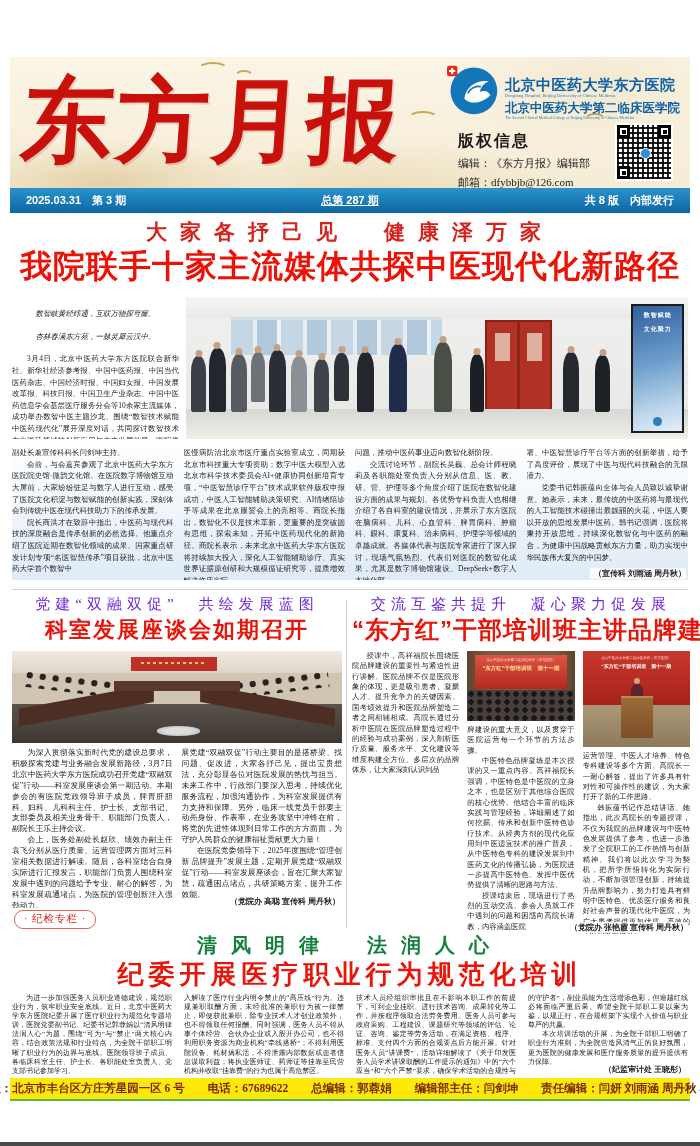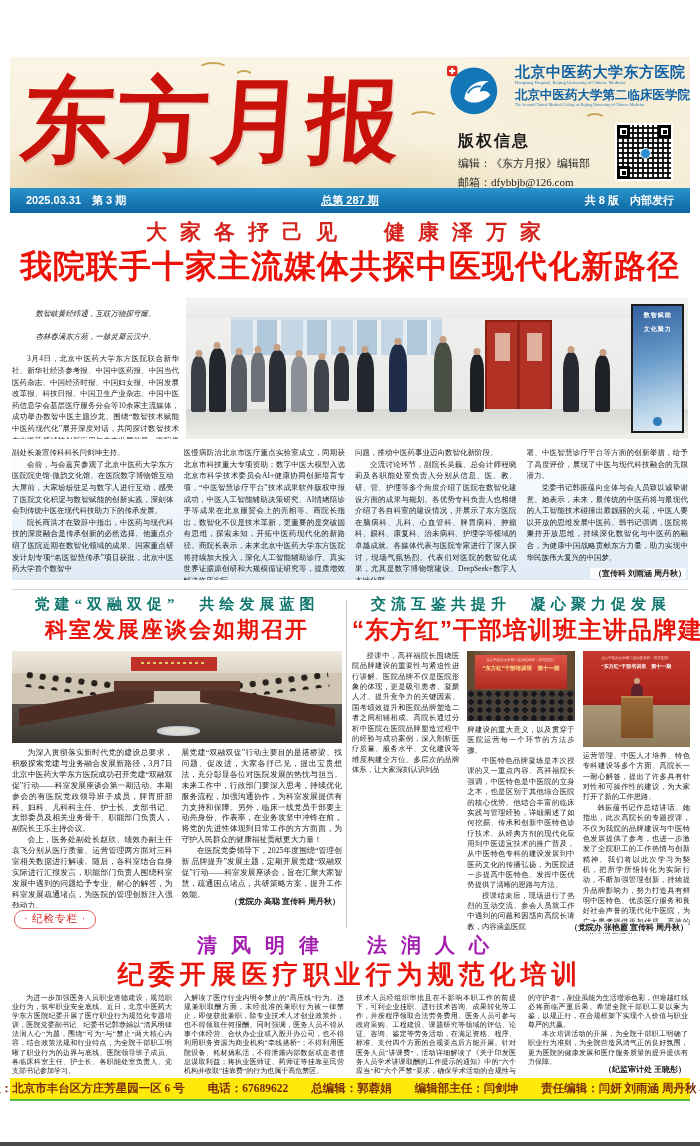--- a/index.html
+++ b/index.html
@@ -13,21 +13,21 @@
     background:
       radial-gradient(ellipse 230px 62px at 14% 96%, rgba(214,186,130,.55), transparent 70%),
       radial-gradient(ellipse 270px 72px at 54% 102%, rgba(224,202,152,.45), transparent 70%),
       radial-gradient(ellipse 210px 95px at 86% 18%, rgba(236,221,186,.45), transparent 75%),
       linear-gradient(#fbf5e6,#f5ecd6);}
   .mast-title{position:absolute;left:12px;top:-3px;font-size:92px;line-height:132px;
     font-weight:bold;color:#c9110c;font-family:"DejaVu Serif",serif;letter-spacing:3px;
     transform:skewX(-4deg);text-shadow:2px 2px 0 rgba(150,20,10,.15);white-space:nowrap;}
   .cloud{position:absolute;width:26px;height:10px;border:2px solid transparent;
     border-top:2px solid #c9a557;border-radius:50%;}
-  .brand{position:absolute;left:437px;top:7px;display:flex;align-items:flex-start;gap:16px;}
+  .brand{position:absolute;left:437px;top:7px;display:flex;align-items:flex-end;gap:6px;}
   .orgs{line-height:1;}
   .org-cn1{font-size:15px;font-weight:bold;color:#0f62a5;letter-spacing:.5px;font-family:"Liberation Sans",sans-serif;white-space:nowrap;}
   .org-en1{font-size:4.6px;color:#2a79b5;margin-top:2px;white-space:nowrap;}
   .org-cn2{font-size:12.5px;font-weight:bold;color:#0f62a5;margin-top:3px;font-family:"Liberation Sans",sans-serif;white-space:nowrap;}
   .org-en2{font-size:4px;color:#2a79b5;margin-top:2px;white-space:nowrap;}
   .copyright{position:absolute;left:448px;top:74px;}
   .cr-head{font-size:16px;font-weight:bold;letter-spacing:2px;color:#1a1a1a;}
   .cr-line{font-size:11px;margin-top:4px;color:#1a1a1a;white-space:nowrap;}
   .qr{position:absolute;right:17px;top:66px;width:58px;height:58px;background:#fff;padding:2px;box-sizing:border-box;}
   .qr-pattern{width:100%;height:100%;position:relative;
@@ -78,21 +78,21 @@
   .pl-screen::after{content:'';position:absolute;bottom:5px;left:50%;width:9px;height:9px;
     margin-left:-4.5px;border-radius:50%;background:#2e7cb8;}
   .fig{position:absolute;bottom:19%;border-radius:45% 45% 10% 10% / 28% 28% 5% 5%;}
   .fig::before{content:'';position:absolute;top:-6.5px;left:50%;transform:translateX(-50%);
     width:7px;height:7px;border-radius:50%;background:#c79f82;}
 
   
   .hdiv{position:absolute;left:12px;top:589px;width:676px;border-top:1px solid #d2d2d2;}
   .vdiv{position:absolute;left:346px;top:600px;height:328px;border-left:1px solid #ccc;}
   .mid-left{position:absolute;left:12px;top:594px;width:330px;}
-  .mid-kicker{text-align:center;color:#0f766e;font-weight:bold;font-size:15px;line-height:20px;letter-spacing:5px;white-space:nowrap;}
+  .mid-kicker{text-align:center;color:#6d28d9;font-weight:normal;font-size:15px;line-height:20px;letter-spacing:5px;white-space:nowrap;}
   .mid-headline{text-align:center;color:#e8150b;font-weight:900;letter-spacing:2px;margin-top:3px;
     font-family:"Liberation Sans",sans-serif;font-size:22px;line-height:26px;white-space:nowrap;}
   .photo-meet{margin-top:8px;height:92px;position:relative;overflow:hidden;background:#cfc5b2;}
   .pm-ceil{position:absolute;top:0;left:0;right:0;height:24%;
     background:linear-gradient(#f0eadf,#ddd5c7),
     repeating-linear-gradient(90deg,rgba(255,255,255,.5) 0 14px,transparent 14px 40px);}
   .pm-floor{position:absolute;bottom:0;left:0;right:0;height:42%;background:linear-gradient(#5a534c,#3d3731);}
   .pm-emblem{position:absolute;left:44%;bottom:8%;width:13%;height:10%;border-radius:50%;
     background:radial-gradient(#f2efe8 40%,#c6d4e0 75%);opacity:.9;}
   .pm-banner{position:absolute;left:36%;top:7%;width:26%;height:15%;background:#bf3027;}
@@ -131,21 +131,21 @@
     background:linear-gradient(#9a6a38,#7c4f26);border-top:2px solid #b98a50;}
   .ps-speaker{position:absolute;left:45%;bottom:47%;width:11%;height:19%;background:#5d2430;
     border-radius:40% 40% 0 0;}
   .ps-speaker::before{content:'';position:absolute;top:-6px;left:50%;transform:translateX(-50%);
     width:6px;height:6px;border-radius:50%;background:#cfa383;}
 
   
   .tag{position:absolute;left:14px;top:910px;color:#d5231d;border:1px solid #e0635e;border-radius:9px;
     font-size:10.5px;padding:1px 9px 2px;letter-spacing:1px;background:#fff;white-space:nowrap;}
   .discipline{position:absolute;left:12px;top:934px;width:676px;}
-  .disc-kicker{text-align:center;color:#a21caf;font-weight:bold;font-size:20px;line-height:22px;letter-spacing:14px;white-space:nowrap;}
+  .disc-kicker{text-align:center;color:#15803d;font-weight:bold;font-size:20px;line-height:22px;letter-spacing:14px;white-space:nowrap;}
   .disc-headline{text-align:center;color:#e8150b;font-weight:900;font-size:26px;line-height:28px;letter-spacing:5px;
     font-family:"Liberation Sans",sans-serif;margin-top:4px;white-space:nowrap;}
   .disc-cols{display:flex;gap:12px;margin-top:6px;height:82px;position:relative;}
   .disc-col{flex:1;font-size:7px;line-height:1.3;text-align:justify;overflow:hidden;}
 
   
   .footer{position:absolute;left:10px;top:1078px;width:680px;height:21px;background:#ffe90a;
     border-bottom:2px solid #58b847;display:flex;align-items:center;justify-content:center;}
   .footer-text{font-size:11.5px;font-weight:bold;color:#7a2910;white-space:nowrap;}
   .bottom-edge{position:absolute;left:0;top:1142px;width:700px;height:4px;background:#4a4a4a;}

